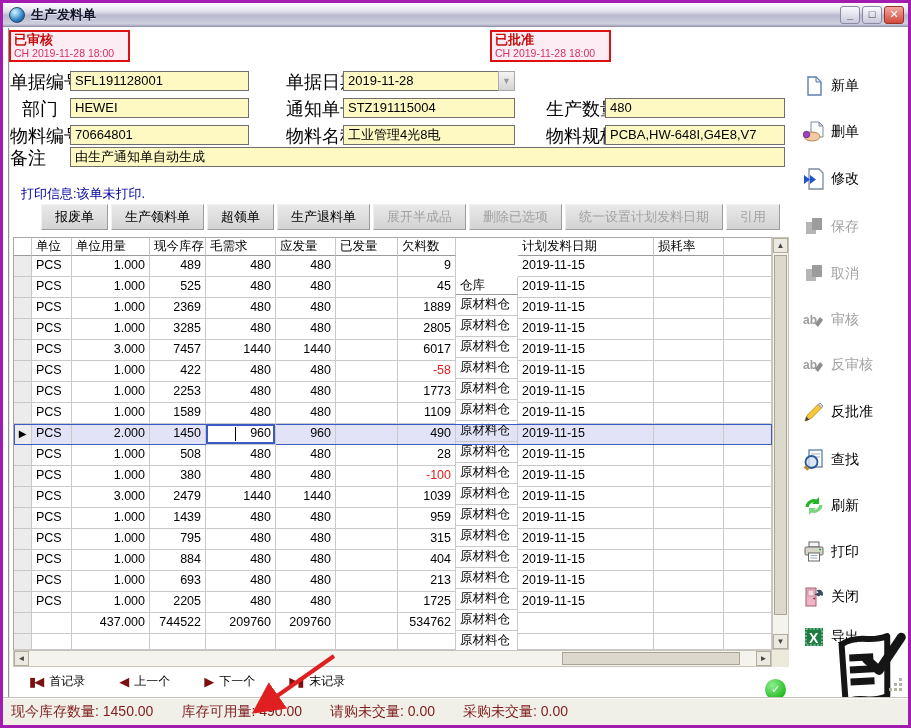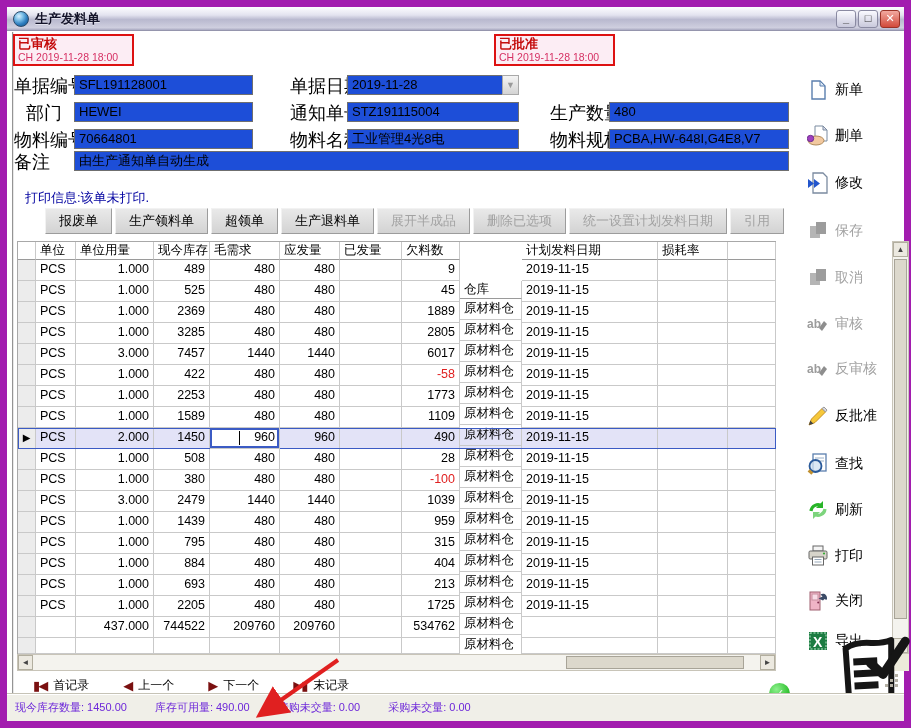--- a/index.html
+++ b/index.html
@@ -1,19 +1,19 @@
 <!DOCTYPE html>
 <html><head>
 <meta charset="utf-8">
 <style>
   * { margin:0; padding:0; box-sizing:border-box; }
   html,body { width:911px; height:728px; }
   body { font-family:"Liberation Sans","DejaVu Sans",sans-serif; background:#fff; position:relative; overflow:hidden; }
 
-  .window { position:absolute; inset:0; border:7px solid #a21caf; background:#ffffff; }
+  .window { position:absolute; inset:0; border:3px solid #a21caf; background:#ffffff; }
 
   
   .titlebar { position:absolute; left:0; top:0; right:0; height:24px;
     background:linear-gradient(to bottom,#fdfdff 0%,#e3e3ef 35%,#b9b9cf 55%,#cfcfdf 90%,#a9a9c0 100%);
     border-bottom:1px solid #9595ad; display:flex; align-items:center; padding:0 4px; }
   .title-icon { width:16px; height:16px; border-radius:50%;
     background:radial-gradient(circle at 35% 30%, #d8f0ff 0%, #7ec0e8 30%, #2f7fc0 60%, #0c4a86 100%);
     border:1px solid #2a4a6a; margin:0 6px 0 2px; flex:0 0 auto; }
   .title-text { font-size:13px; font-weight:bold; color:#14142a; text-shadow:0 1px 0 #ffffff88; flex:1; }
   .win-controls { display:flex; gap:2px; }
@@ -21,37 +21,37 @@
     text-align:center; background:linear-gradient(#fafaff,#c9c9dc); color:#333; font-weight:bold; cursor:default; }
   .win-btn.close { background:linear-gradient(#f2a9a0,#d24a3a); border-color:#9a3327; color:#fff; }
 
   
   .stamp { position:absolute; width:121px; height:32px; border:2px solid #dd1111; background:#fcedf4; padding:0 3px; }
   .stamp .s-status { font-size:13px; font-weight:bold; color:#c40d0d; line-height:15px; }
   .stamp .s-detail { font-size:10.5px; color:#d63063; line-height:12px; white-space:nowrap; }
 
   
   .flabel { position:absolute; font-size:18px; color:#000; line-height:20px; white-space:nowrap; }
-  .ffield { position:absolute; height:20px; background:#1d4ed8; border:1px solid #6f6f6f; font-size:13px;
+  .ffield { position:absolute; height:20px; background:#fef9c3; border:1px solid #6f6f6f; font-size:13px;
     line-height:18px; padding:0 4px; color:#000; white-space:nowrap; overflow:hidden; }
   .combo-btn { position:absolute; width:17px; height:20px; background:linear-gradient(#f4f4f4,#d4d4d4);
     border:1px solid #a9a9a9; color:#9a9a9a; font-size:9px; text-align:center; line-height:18px; }
 
   .print-info { position:absolute; left:18px; top:182px; font-size:13px; color:#0000a0; }
 
   
   .toolbar { position:absolute; left:38px; top:201px; display:flex; }
   .tbtn { height:26px; padding:0 13px; margin-right:3px; font-size:13px; color:#000;
     background:linear-gradient(#e9e9e9,#d3d3d3); border:1px solid #9c9c9c;
     border-top-color:#f2f2f2; border-left-color:#f2f2f2; white-space:nowrap;
     font-family:"Liberation Sans","DejaVu Sans",sans-serif; }
   .tbtn.disabled { color:#a2a2a2; }
 
   
-  .grid { position:absolute; left:10px; top:234px; width:892px; height:430px; }
+  .grid { position:absolute; left:10px; top:234px; width:776px; height:430px; }
   .grid-inner { position:absolute; left:0; top:0; width:759px; height:413px; overflow:hidden;
     border-left:1px solid #a8a8a8; border-top:1px solid #a8a8a8; background:#fff; }
   .grow { display:flex; height:21px; }
   .grow.ghead { height:18px; }
   .gcell { height:100%; border-right:1px solid #c9c9c9; border-bottom:1px solid #c9c9c9; font-size:12.5px;
     line-height:19px; padding:0 4px; white-space:nowrap; overflow:hidden; background:transparent; }
   .ghead .gcell { line-height:16px; border-bottom:1px solid #9a9a9a; background:#fff; }
   .gutter { width:18px; flex:0 0 18px; background:#ececec; padding:0; text-align:center; font-size:10px; line-height:19px; color:#000; }
   .c0{width:40px;flex:0 0 40px;} .c1{width:78px;flex:0 0 78px;} .c2{width:56px;flex:0 0 56px;}
   .c3{width:70px;flex:0 0 70px;} .c4{width:60px;flex:0 0 60px;} .c5{width:62px;flex:0 0 62px;}
@@ -93,21 +93,21 @@
   .big-logo { position:absolute; left:826px; top:628px; }
 
   .resize-grip { position:absolute; right:6px; bottom:34px; width:14px; height:14px; }
   .resize-grip i { position:absolute; width:3px; height:3px; background:#b4b0a4; }
 
   
   .client-frame { position:absolute; left:5px; top:25px; width:783px; height:672px;
     border-left:2px groove #e8e8e8; border-bottom:1px solid #bdbdbd; pointer-events:none; }
   .statusbar { position:absolute; left:0; right:0; bottom:0; height:28px; background:#f0efe8;
     border-top:1px solid #c6c3b6; box-shadow:inset 0 1px 0 #ffffff; display:flex; align-items:center; padding-left:8px; }
-  .status-item { font-size:11px; color:#6d28d9; margin-right:28px; white-space:nowrap; }
+  .status-item { font-size:14px; color:#7f1d1d; margin-right:28px; white-space:nowrap; }
   .annotation-arrow { position:absolute; left:225px; top:645px; z-index:50; pointer-events:none; }
 </style>
 </head>
 <body>
 
 <div class="window">
 
   <div class="titlebar">
     <span class="title-icon"></span>
     <span class="title-text">生产发料单</span>

